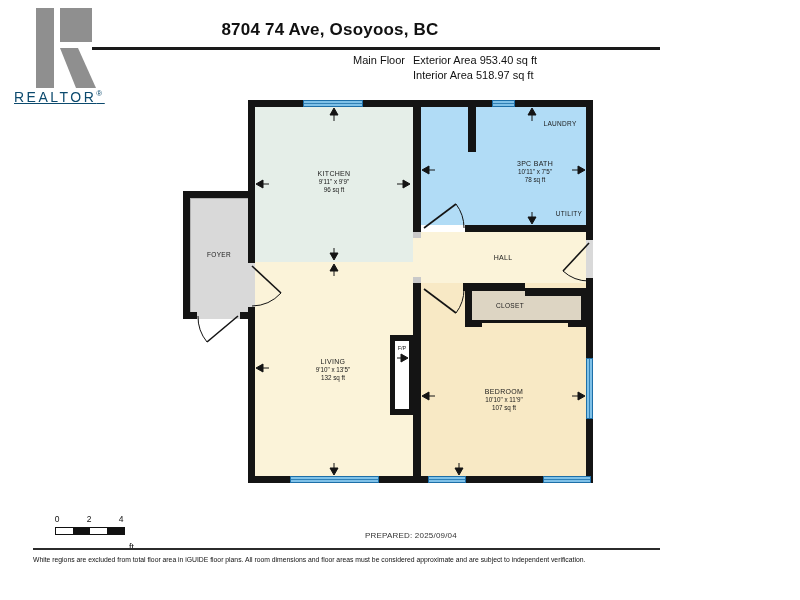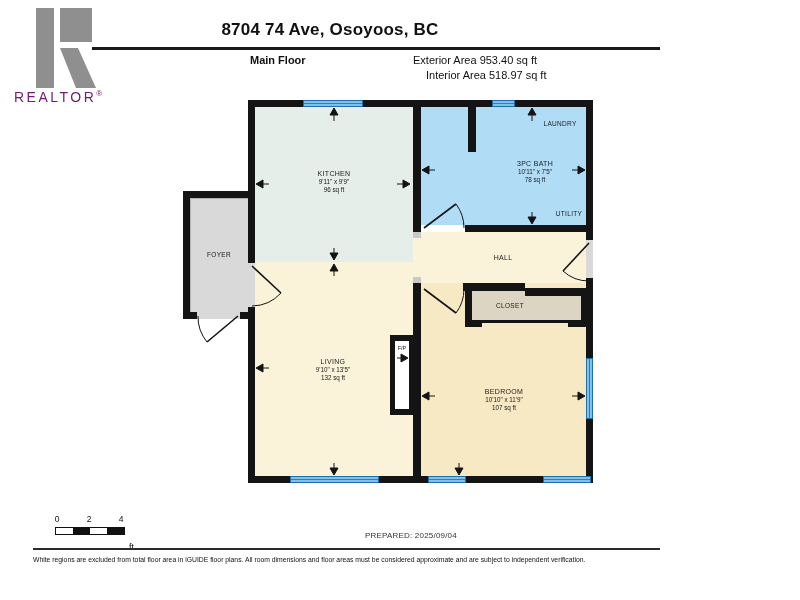--- a/index.html
+++ b/index.html
@@ -2,26 +2,26 @@
 <html style="--c-wall: #141414; --c-kitchen: #e5eee8; --c-bath: #b1dcf6; --c-living: #fbf3d9; --c-hall: #fbf3d9; --c-bedroom: #f8e9c5; --c-closet: #ddd5c3; --c-foyer: #d9d9d9; --c-threshold: #d9d9d9; --c-window_fill: #7fc1e8; --c-window_edge: #1d6fa8; --c-logo_gray: #8f8f8f; --c-compass_blue: #bfe2f4; --c-needle_red: #d8271c;"><head>
 <meta charset="utf-8">
 <style>
   html,body{margin:0;padding:0;background:#fff;}
   #page{position:relative;width:660px;height:600px;background:#ffffff;overflow:hidden;
         font-family:"Liberation Sans",sans-serif;color:#111;}
   .abs{position:absolute;}
   
   #title{left:0;top:20px;width:100%;text-align:center;font-size:17px;font-weight:bold;letter-spacing:.2px;}
   #top-rule{left:92px;top:47px;width:668px;height:3px;background:#1a1a1a;}
-  #floor-label{left:250px;top:54px;width:155px;text-align:left;font-size:11px;font-weight:bold;}
+  #floor-label{left:250px;top:54px;width:155px;text-align:right;font-size:11px;font-weight:normal;}
   #ext-area{left:413px;top:54px;font-size:11px;}
-  #int-area{left:426px;top:69px;font-size:11px;}
+  #int-area{left:413px;top:69px;font-size:11px;}
   
   #logo{left:14px;top:6px;width:110px;height:105px;}
-  #logo-text{left:14px;top:89px;font-size:14px;letter-spacing:2.5px;color:#701a75;font-weight:400;}
+  #logo-text{left:14px;top:89px;font-size:14px;letter-spacing:2.5px;color:#0c4a6e;font-weight:400;text-decoration:underline;}
   #logo-reg{font-size:8px;vertical-align:super;}
   
   #plan{left:0;top:0;width:800px;height:600px;}
   
   .room-label{transform:translate(-50%,-50%);text-align:center;color:#1a1a1a;line-height:1.3;white-space:nowrap;}
   .room-name{font-size:7px;letter-spacing:.3px;}
   .room-dims,.room-area{font-size:6.3px;}
   .small-name{font-size:6.5px;letter-spacing:.3px;}
   .tiny-name{font-size:5.5px;}
   

